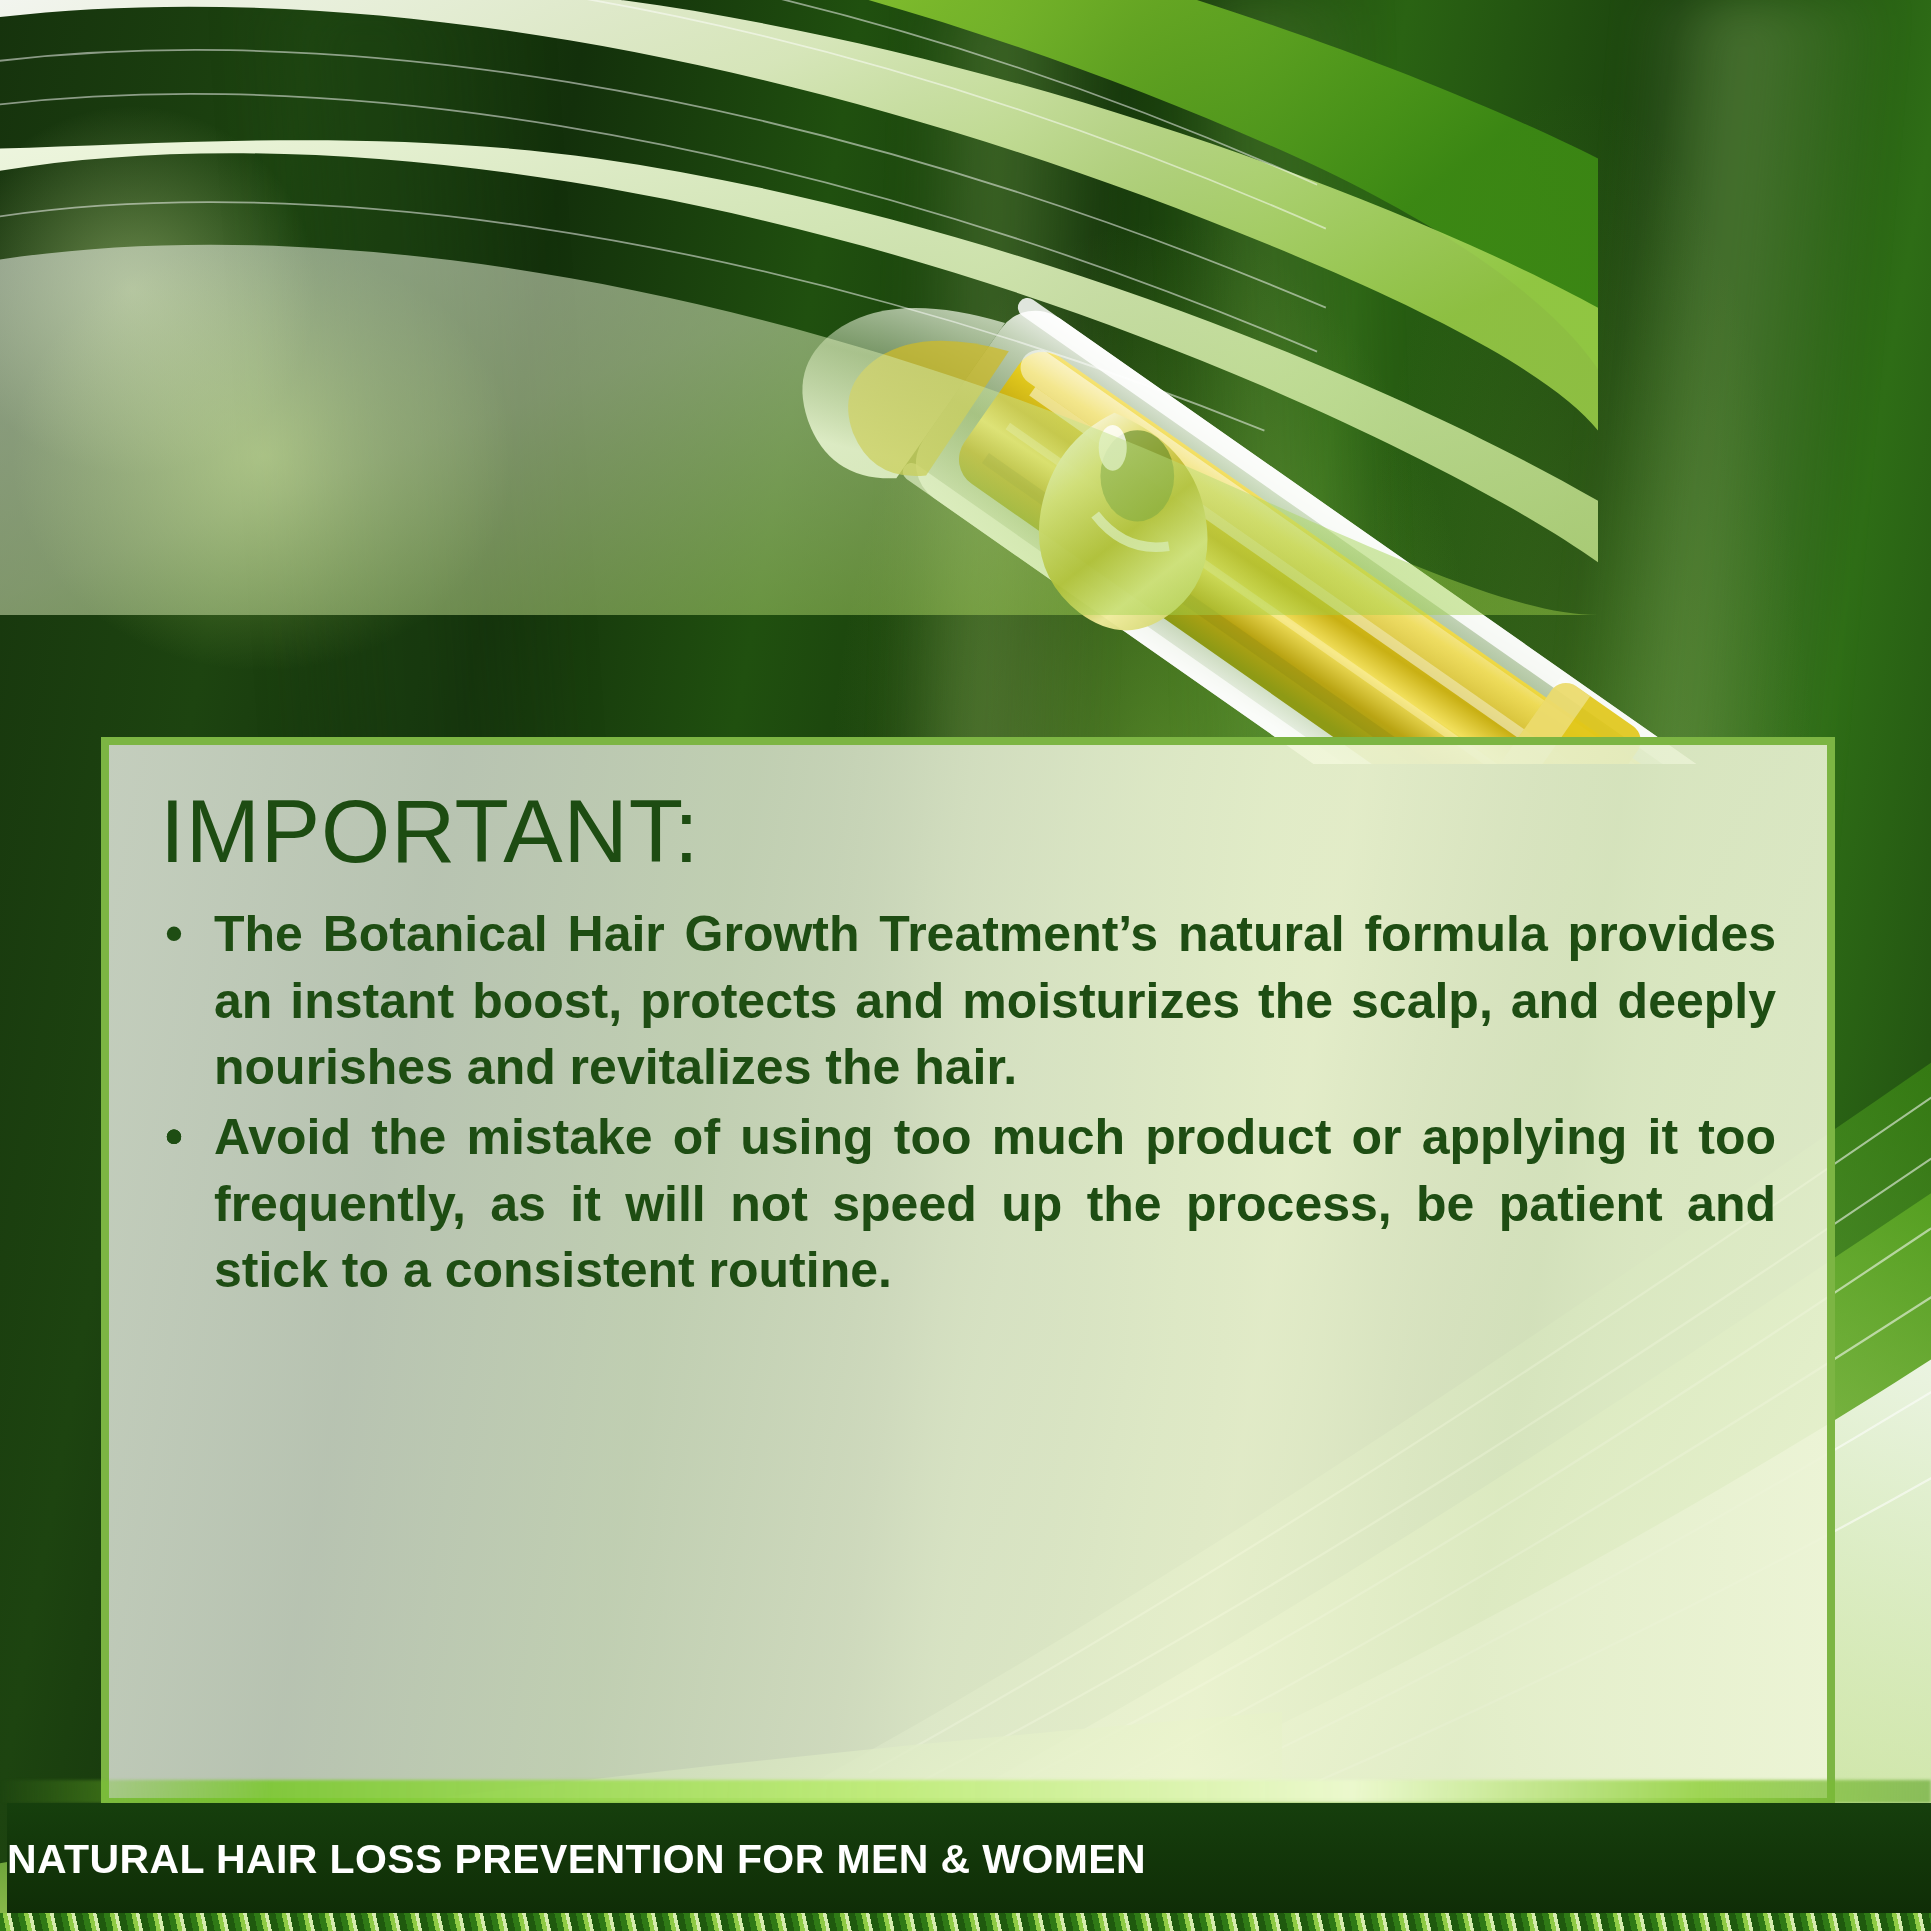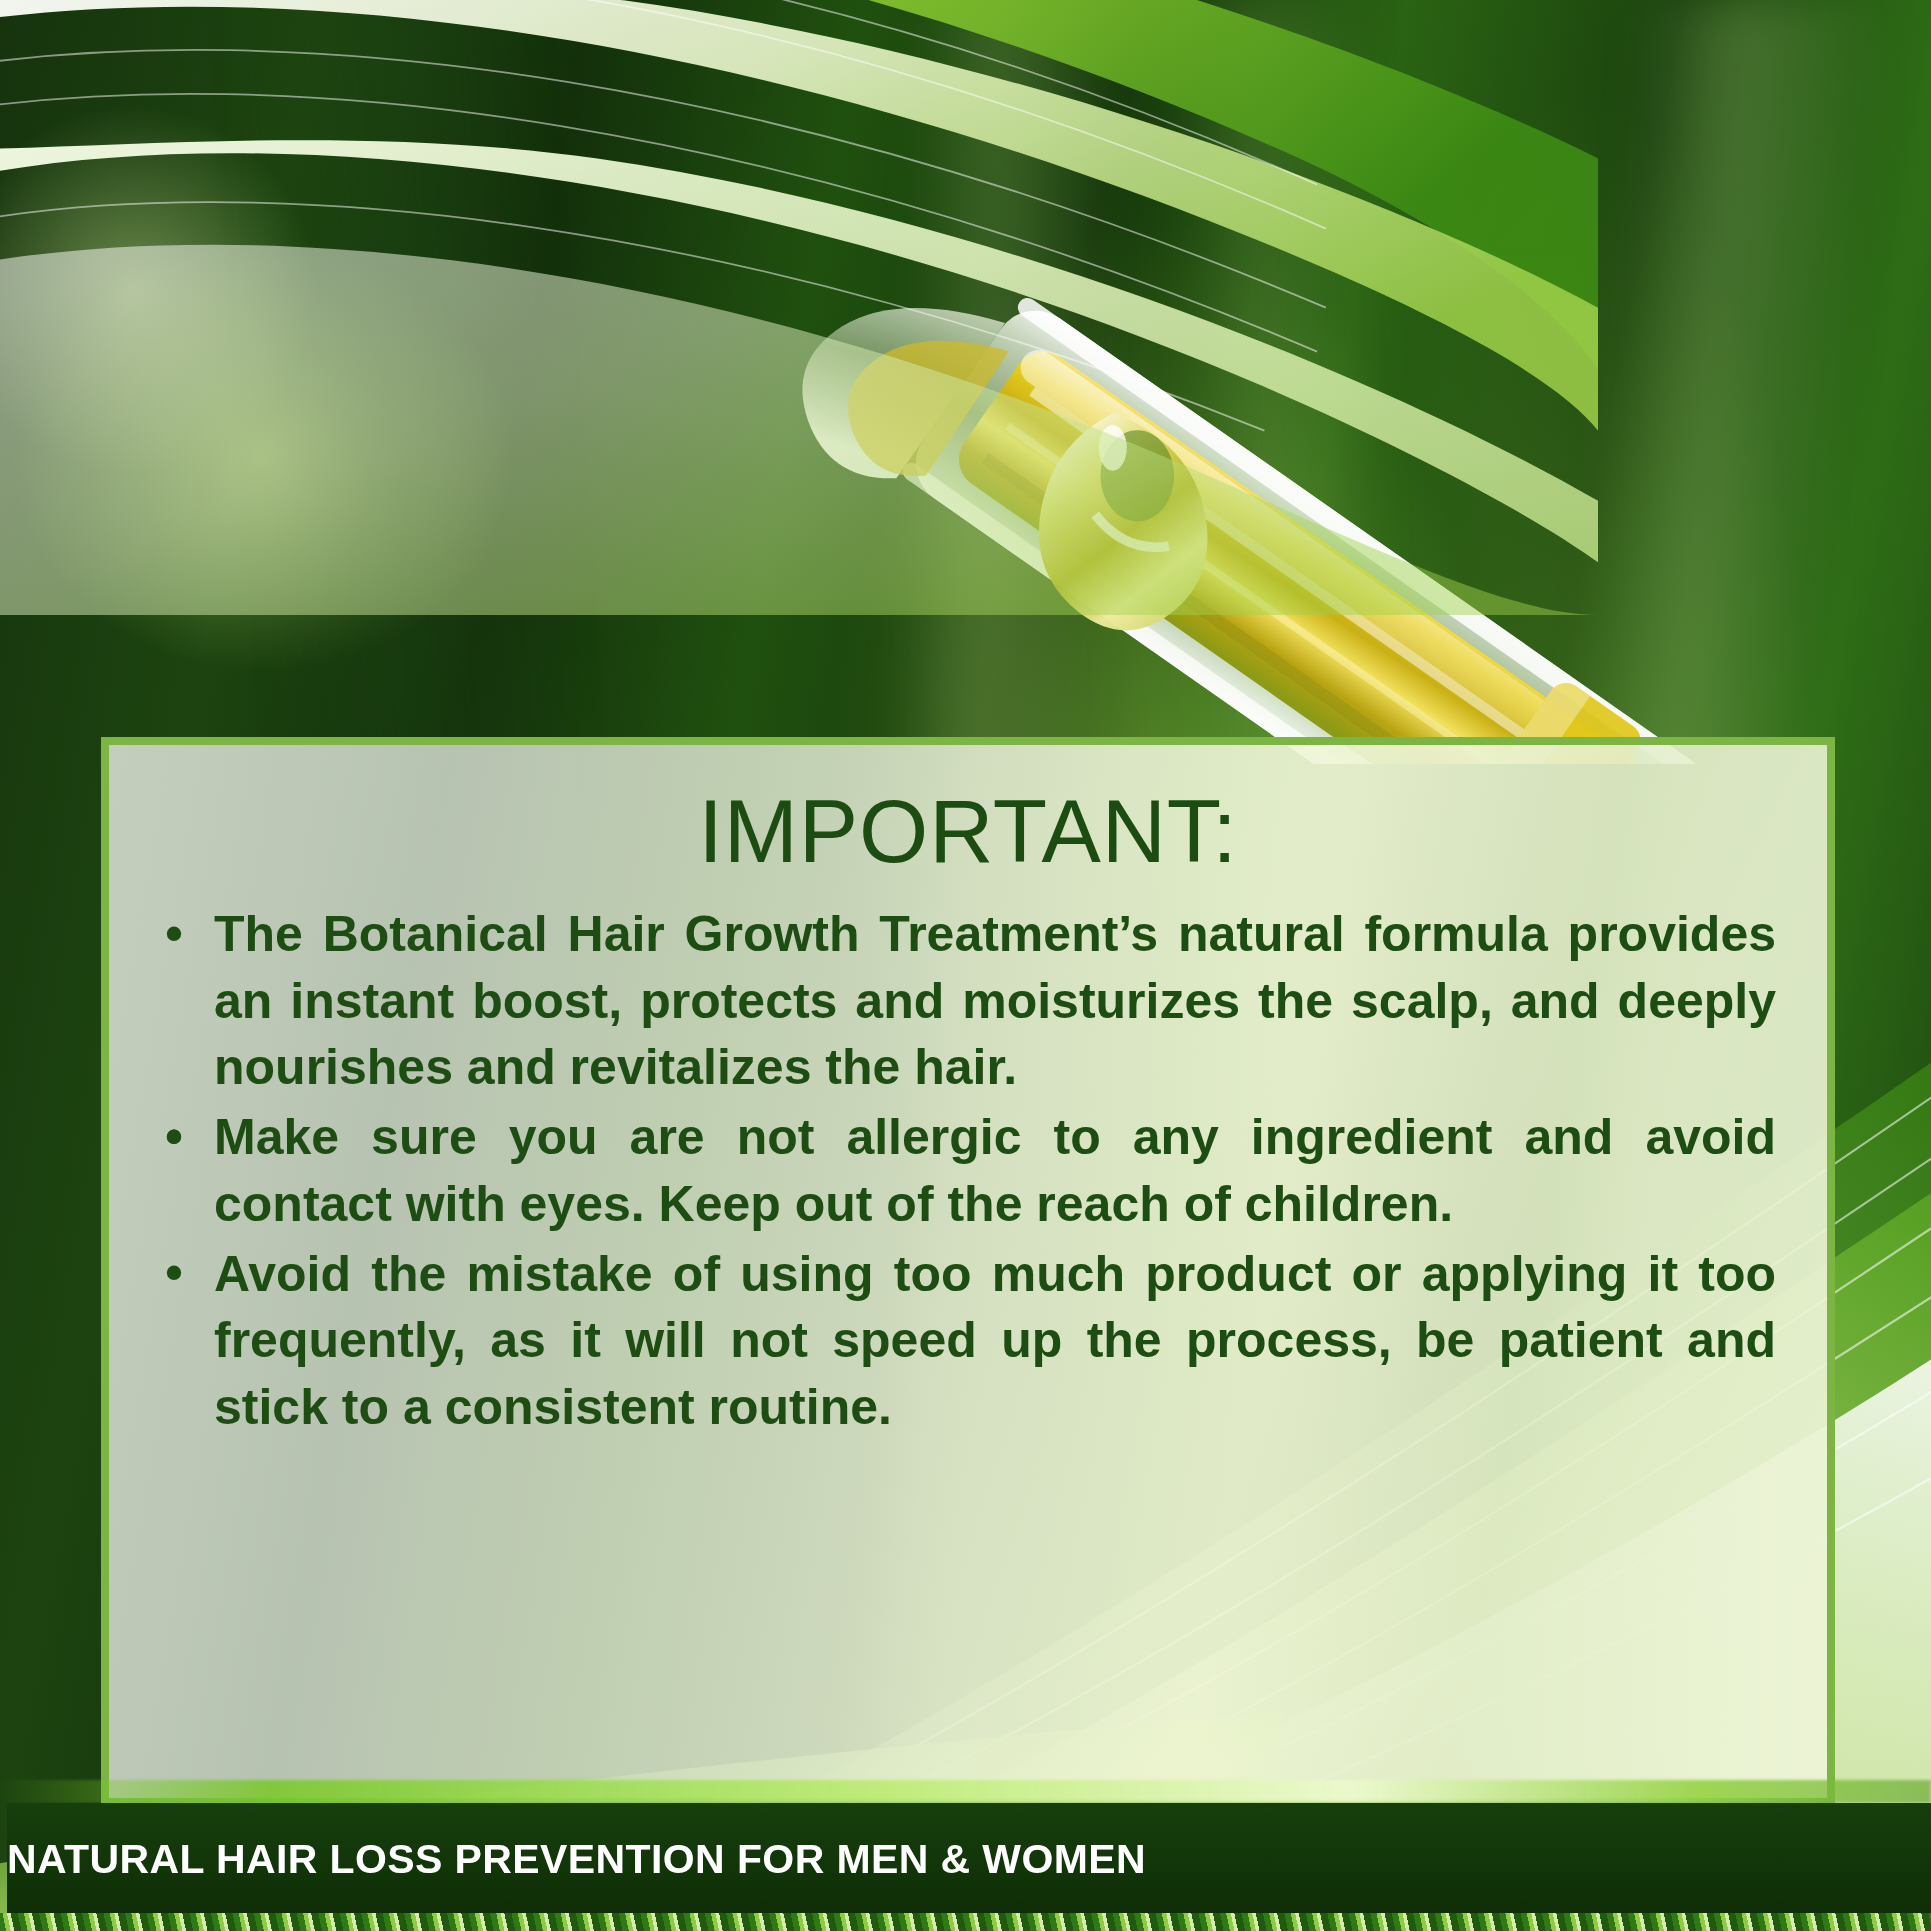--- a/index.html
+++ b/index.html
@@ -57,21 +57,21 @@
         rgba(206,215,200,.88) 18%,
         rgba(214,224,200,.88) 34%,
         rgba(232,240,212,.90) 52%,
         rgba(240,246,214,.92) 66%,
         rgba(228,238,204,.90) 80%,
         rgba(238,245,216,.93) 100%);
     padding:40px 51px 26px 51px;
   }
 
   #panel-title {
-    text-align:center;
+    text-align:left;
     color:#1d4c12;
     font-size:89px;
     font-weight:400;
     letter-spacing:0.9px;
     line-height:1.05;
     margin-bottom:23px;
   }
 
   ul#bullets { list-style:none; }
   ul#bullets li {
@@ -269,21 +269,20 @@
     <ul id="bullets">
       <li>
         <span class="bullet-dot">•</span>
         <span>The Botanical Hair Growth Treatment’s natural formula provides an instant boost, protects and moisturizes the scalp, and deeply nourishes and revitalizes the hair.</span>
       </li>
       <li>
         <span class="bullet-dot">•</span>
       </li>
       <li>
         <span class="bullet-dot">•</span>
-        <span>Make sure you are not allergic to any ingredient and avoid contact with eyes. Keep out of the reach of children.</span>
       </li>
       <li>
         <span class="bullet-dot">•</span>
         <span>Avoid the mistake of using too much product or applying it too frequently, as it will not speed up the process, be patient and stick to a consistent routine.</span>
       </li>
     </ul>
   </div>
 
   <div id="footer-stripe"></div>
 

